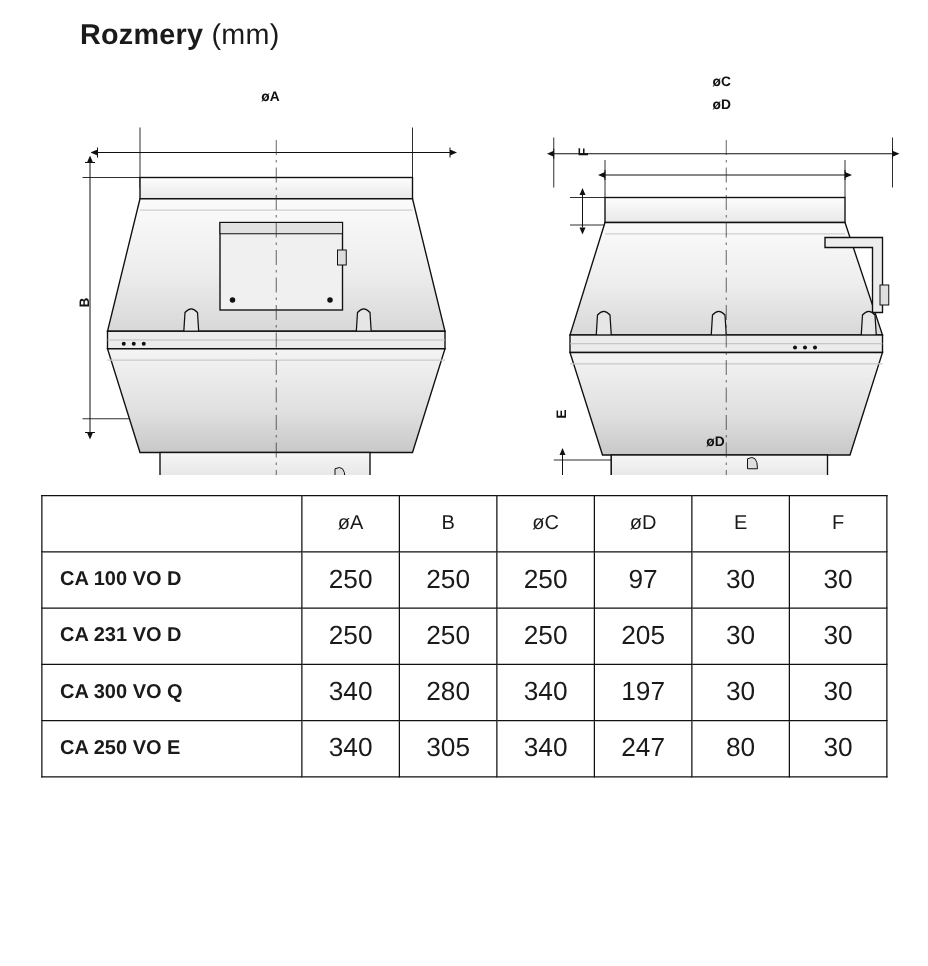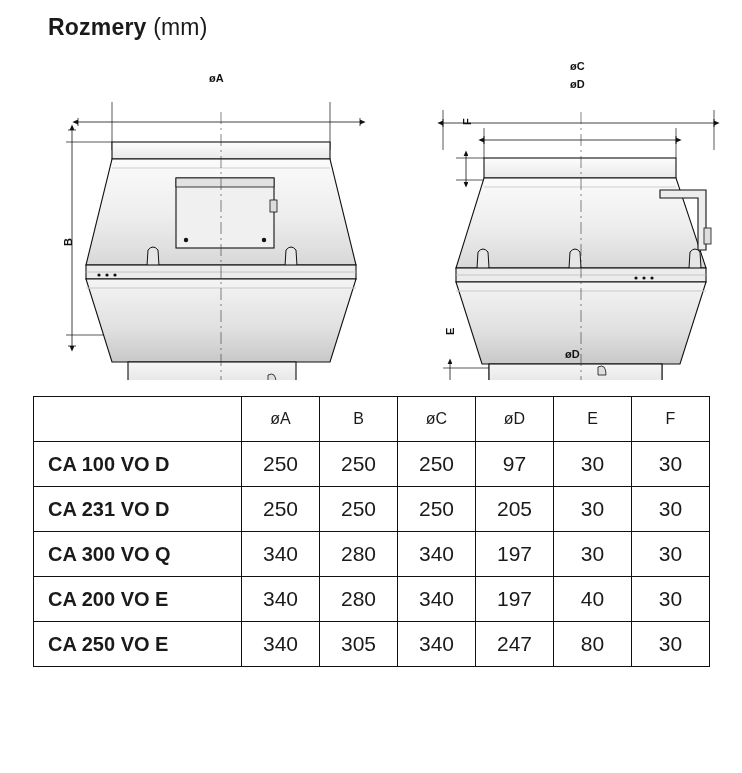--- a/index.html
+++ b/index.html
@@ -12,21 +12,21 @@
     height: 773px;
     font-family: "Liberation Sans", sans-serif;
     color: #1a1a1a;
     position: relative;
     overflow: hidden;
   }
 
   
   .title {
     position: absolute;
-    left: 48px;
+    left: 64px;
     top: 14px;
     font-size: 23px;
     letter-spacing: 0.2px;
   }
   .title .strong { font-weight: bold; }
   .title .unit { font-weight: normal; }
 
   
   .drawing {
     position: absolute;
@@ -66,21 +66,21 @@
     padding: 0;
   }
   .spec-table th {
     font-weight: normal;
     font-size: 16px;
   }
   .spec-table .model {
     text-align: left;
     padding-left: 14px;
     font-weight: bold;
-    font-size: 20px;
+    font-size: 16px;
   }
   .spec-table .corner {
     border-left: 1px solid #111;
     border-top: 1px solid #111;
   }
   .spec-table col.c-model { width: 208px; }
   .spec-table col.c-val { width: 78px; }
 </style>
 </head>
 <body>
@@ -294,29 +294,20 @@
     <tr>
       <td class="model">CA 300 VO Q</td>
       <td>340</td>
       <td>280</td>
       <td>340</td>
       <td>197</td>
       <td>30</td>
       <td>30</td>
     </tr>
     <tr>
-      <td class="model">CA 200 VO E</td>
-      <td>340</td>
-      <td>280</td>
-      <td>340</td>
-      <td>197</td>
-      <td>40</td>
-      <td>30</td>
-    </tr>
-    <tr>
       <td class="model">CA 250 VO E</td>
       <td>340</td>
       <td>305</td>
       <td>340</td>
       <td>247</td>
       <td>80</td>
       <td>30</td>
     </tr>
   </tbody>
 </table>

